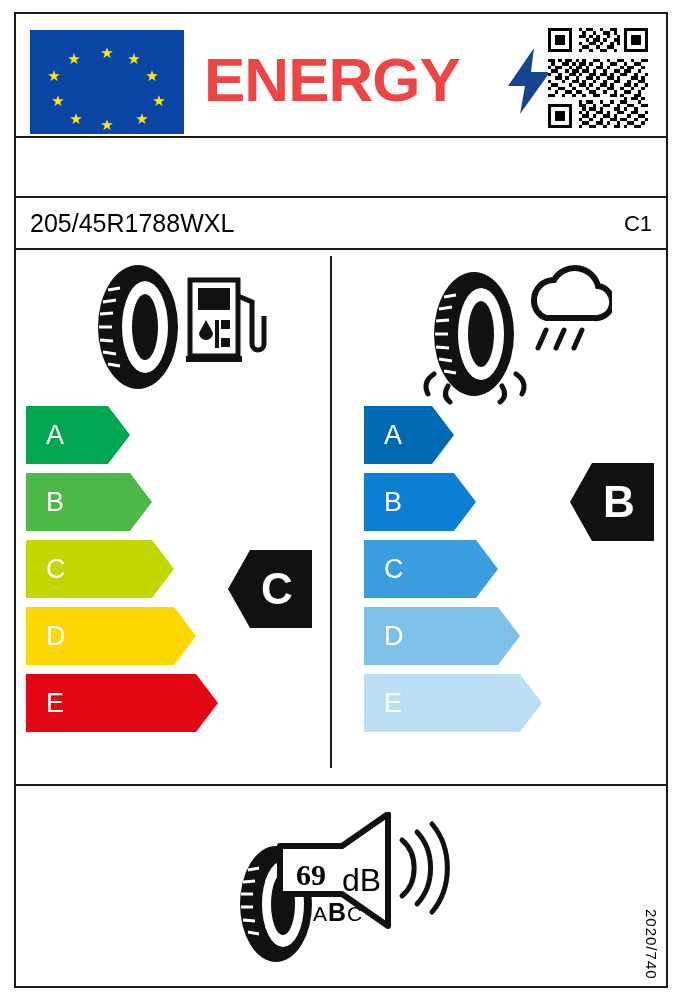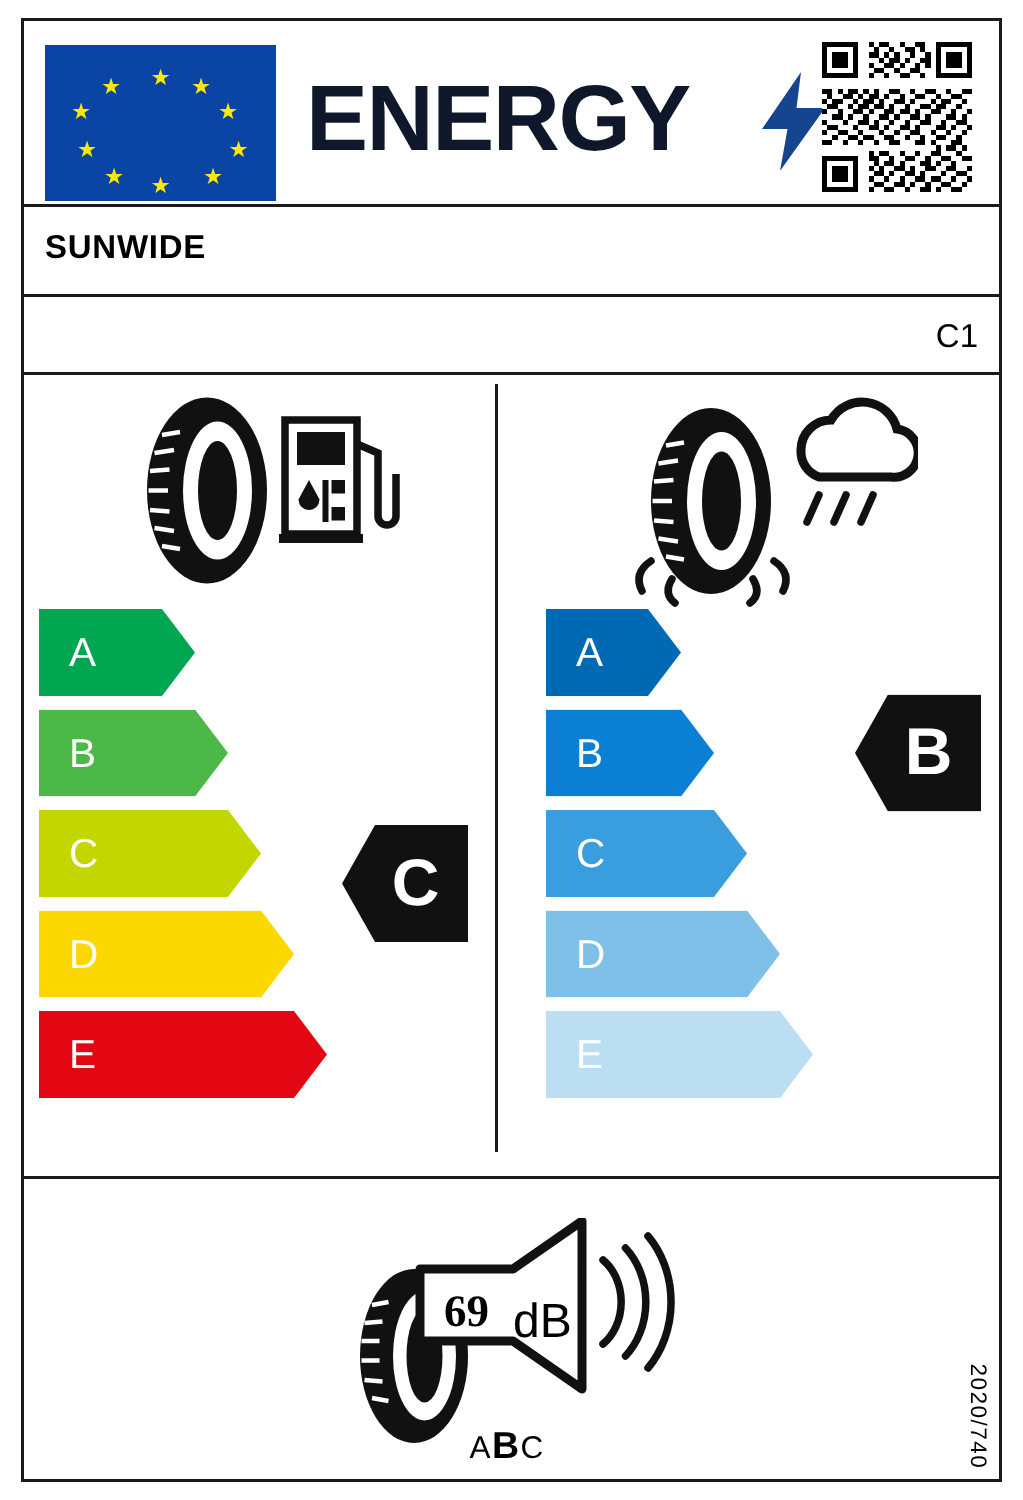--- a/index.html
+++ b/index.html
@@ -54,21 +54,21 @@
     line-height: 15px;
     transform: translate(-50%, -50%);
   }
   .energy-word {
     position: absolute;
     left: 188px;
     top: 30px;
     font-size: 62px;
     font-weight: bold;
     letter-spacing: -1px;
-    color: #0f172a;
+    color: #ef4444;
     line-height: 72px;
     font-family: "Liberation Sans", sans-serif;
   }
   .bolt {
     position: absolute;
     left: 492px;
     top: 34px;
     width: 42px;
     height: 66px;
   }
@@ -210,21 +210,21 @@
   .noise-db-unit {
     position: absolute;
     left: 342px;
     top: 862px;
     font-size: 32px;
     font-weight: normal;
   }
   .noise-classes {
     position: absolute;
     left: 313px;
-    top: 950px;
+    top: 898px;
     font-size: 21px;
     letter-spacing: 1px;
     text-align: center;
   }
   .noise-classes b { font-size: 25px; }
 
   .docnum {
     position: absolute;
     right: 22px;
     bottom: 20px;
@@ -452,22 +452,22 @@
           <rect x="12" y="28" width="2" height="1"></rect>
           <rect x="16" y="28" width="1" height="1"></rect>
           <rect x="19" y="28" width="2" height="1"></rect>
           <rect x="22" y="28" width="1" height="1"></rect>
           <rect x="25" y="28" width="2" height="1"></rect>
       </g>
     </svg>
   </div>
 
   <div class="rule r1"></div>
-  <div class="brand">SUNWIDE</div>
   <div class="rule r2"></div>
+  <div class="tyre-size">205/45R1788WXL</div>
   <div class="tyre-class">C1</div>
   <div class="rule r3"></div>
 
   <div class="divider"></div>
 
   <svg class="pic pic-fuel" viewBox="0 0 180 130">
 
     <g>
       <ellipse cx="48" cy="65" rx="40" ry="62" fill="#111"></ellipse>
       <ellipse cx="55" cy="65" rx="23" ry="46" fill="#fff"></ellipse>

